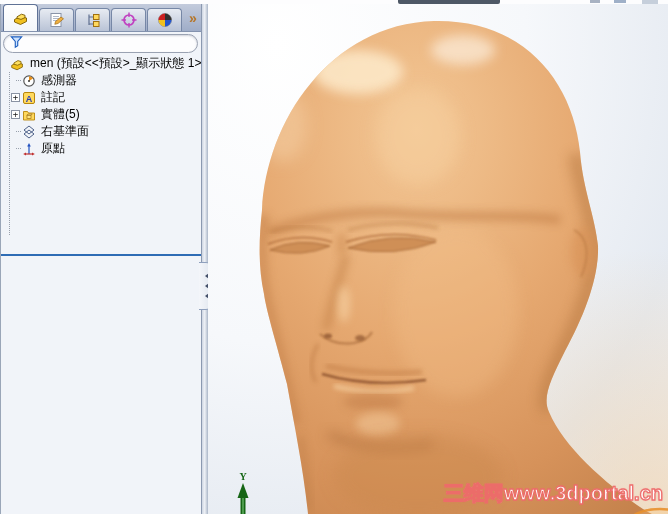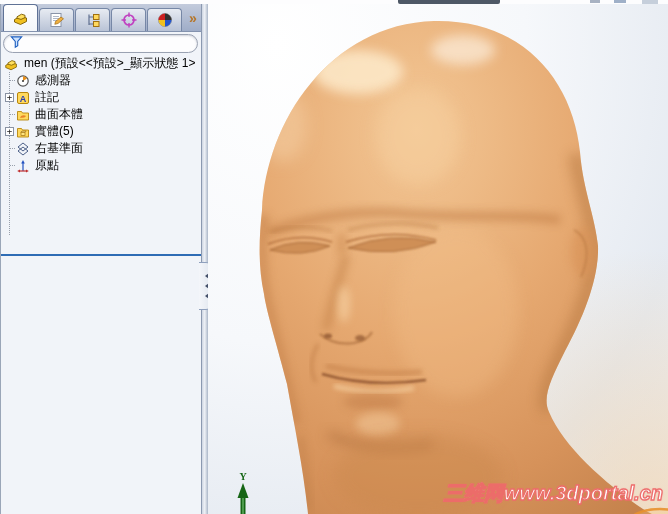--- a/index.html
+++ b/index.html
@@ -18,21 +18,21 @@
   .tabbar{position:absolute;left:0;top:0;width:100%;height:27px;background:linear-gradient(#c3cbdc,#9fadc8);border-bottom:1px solid #8392ae;display:flex;align-items:flex-end;}
   .tab{box-sizing:border-box;width:35px;height:23px;margin-top:3px;background:linear-gradient(#e7ebf2,#b9c3d6);border:1px solid #7687a6;border-bottom:none;border-radius:4px 4px 0 0;display:flex;align-items:center;justify-content:center;margin-right:1px;}
   .tab.active{height:27px;background:linear-gradient(#ffffff,#f3f6fa);border-color:#5f7296;margin-left:2px;}
   .tab svg{display:block;}
   .chevron{margin-left:6px;margin-bottom:5px;color:#b5762a;font-weight:bold;font-size:14px;letter-spacing:-2px;}
 
   .filterbar{position:absolute;left:2px;top:30px;width:195px;height:19px;box-sizing:border-box;border:1px solid #9aa2b2;border-radius:10px;background:#fdfdfe;box-shadow:inset 0 1px 2px rgba(120,130,150,.35);display:flex;align-items:center;padding-left:5px;}
 
   .tree{position:absolute;left:0;top:51px;right:0;}
   .vline{position:absolute;left:8px;top:17px;height:163px;border-left:1px dotted #98a0ac;}
-  .row{position:relative;display:flex;align-items:center;height:17px;padding-left:2px;white-space:nowrap;overflow:hidden;}
+  .row{position:relative;display:flex;align-items:center;height:17px;padding-left:8px;white-space:nowrap;overflow:hidden;}
   .row .tlabel{font-size:12px;color:#000;}
   .guide{width:13px;height:17px;position:relative;flex:none;}
   .guide::before{content:"";position:absolute;left:7px;right:1px;top:8px;border-top:1px dotted #98a0ac;}
   .plusbox{box-sizing:border-box;width:9px;height:9px;margin:4px 2px;border:1px solid #8a93a3;background:#fff;font-size:9px;line-height:7px;text-align:center;color:#222;flex:none;font-family:"DejaVu Sans Mono",monospace;cursor:pointer;}
   .ticon{width:15px;height:14px;margin-right:4px;flex:none;}
   .ticon svg{display:block;}
   .root-icon{width:17px;height:16px;margin-right:4px;flex:none;}
 
   .bluesplit{position:absolute;left:0;top:250px;width:100%;height:2px;background:#2e6cb5;}
 
@@ -42,21 +42,21 @@
   .tri-left{width:0;height:0;border-top:3px solid transparent;border-bottom:3px solid transparent;border-right:4px solid #44506a;}
 
   
   .viewport{position:absolute;left:208px;top:4px;width:460px;height:510px;
      background:
        radial-gradient(ellipse at 96% 104%, rgba(244,203,150,.55) 0%, rgba(244,203,150,0) 38%),
        radial-gradient(ellipse at 15% 8%, #ffffff 0%, #f6f8fb 45%, #e5eaf1 78%, #edeff3 100%);}
   .viewport svg.scene{position:absolute;left:0;top:0;}
   .watermark{position:absolute;right:5px;bottom:7px;font-size:20px;font-weight:bold;color:#ffffff;
      -webkit-text-stroke:1.3px #ee6b6b;text-shadow:0 0 1px #f08080,0 0 2px rgba(240,110,110,.8);
-     letter-spacing:0px;opacity:.95;font-style:italic;}
+     letter-spacing:0px;opacity:.95;}
 </style>
 </head>
 <body>
 
 <div class="screen">
 
   <div class="topstrip">
     <div class="darkbar"></div>
     <div class="frag1"></div>
     <div class="frag2"></div>
@@ -151,30 +151,20 @@
         <span class="plusbox">+</span>
         <span class="ticon">
           <svg width="14" height="14" viewBox="0 0 14 14">
             <rect x="1.5" y="1.5" width="11" height="11" rx="1.5" fill="#ffd95e" stroke="#b8860b"></rect>
             <text x="7" y="10.5" font-size="9" font-weight="bold" fill="#2a3fb0" text-anchor="middle" font-family="Liberation Sans, sans-serif">A</text>
           </svg>
         </span>
         <span class="tlabel">註記</span>
       </div>
 
-      <div class="row">
-        <span class="guide"></span>
-        <span class="ticon">
-          <svg width="14" height="14" viewBox="0 0 14 14">
-            <path d="M1.5 3.5 h4 l1 1.5 h6 v7 h-11 z" fill="#ffd95e" stroke="#b8860b" stroke-width="0.9"></path>
-            <path d="M3.8 9.5 q2.2-3.2 6.4-1.6 q-2.2 2.6-6.4 1.6 z" fill="#e8842a"></path>
-          </svg>
-        </span>
-        <span class="tlabel">曲面本體</span>
-      </div>
 
       <div class="row">
         <span class="plusbox">+</span>
         <span class="ticon">
           <svg width="14" height="14" viewBox="0 0 14 14">
             <path d="M1.5 3.5 h4 l1 1.5 h6 v7 h-11 z" fill="#ffd95e" stroke="#b8860b" stroke-width="0.9"></path>
             <rect x="5" y="7.2" width="4" height="3.4" fill="#ffe680" stroke="#a07010" stroke-width="0.7"></rect>
             <path d="M5 7.2 l1.2-1.2 h4 l-1.2 1.2 z" fill="#fff0a0" stroke="#a07010" stroke-width="0.7"></path>
           </svg>
         </span>

